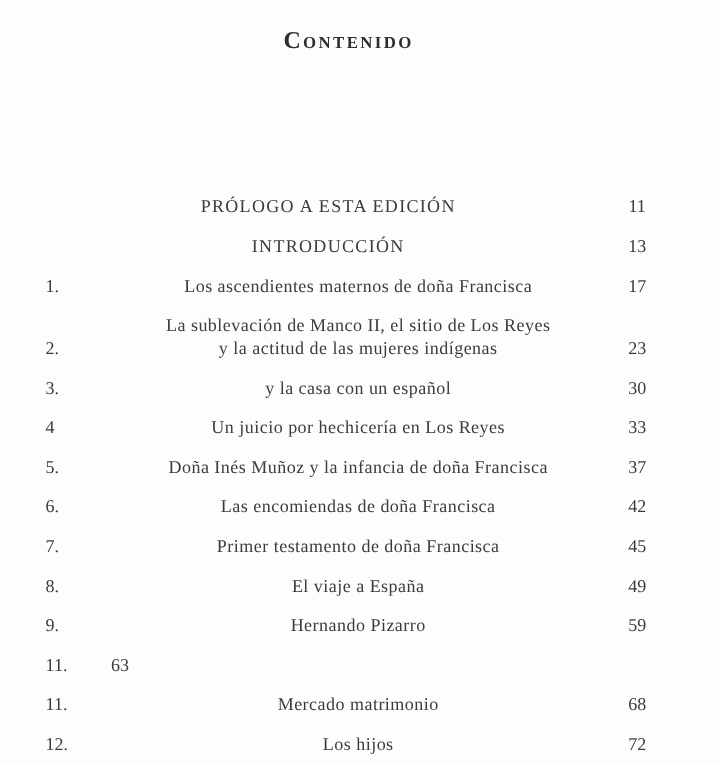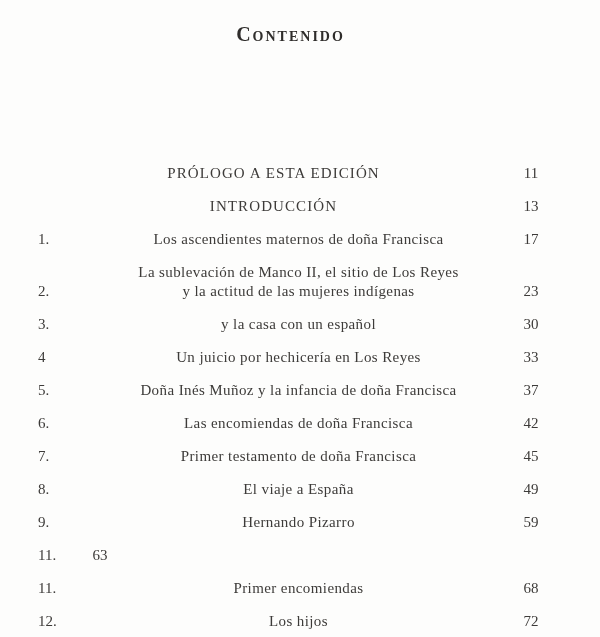--- a/index.html
+++ b/index.html
@@ -173,21 +173,21 @@
     </div>
 
     <div class="row">
       <span class="col-num">11.</span>
       <span class="col-page">63</span>
     </div>
 
     <div class="row">
       <span class="col-num">11.</span>
       <div class="col-text">
-        <span class="line">Primer encomiendas</span>
+        <span class="line">Mercado matrimonio</span>
 
       </div>
       <span class="col-page">68</span>
     </div>
 
     <div class="row">
       <span class="col-num">12.</span>
       <div class="col-text">
         <span class="line">Los hijos</span>
 

